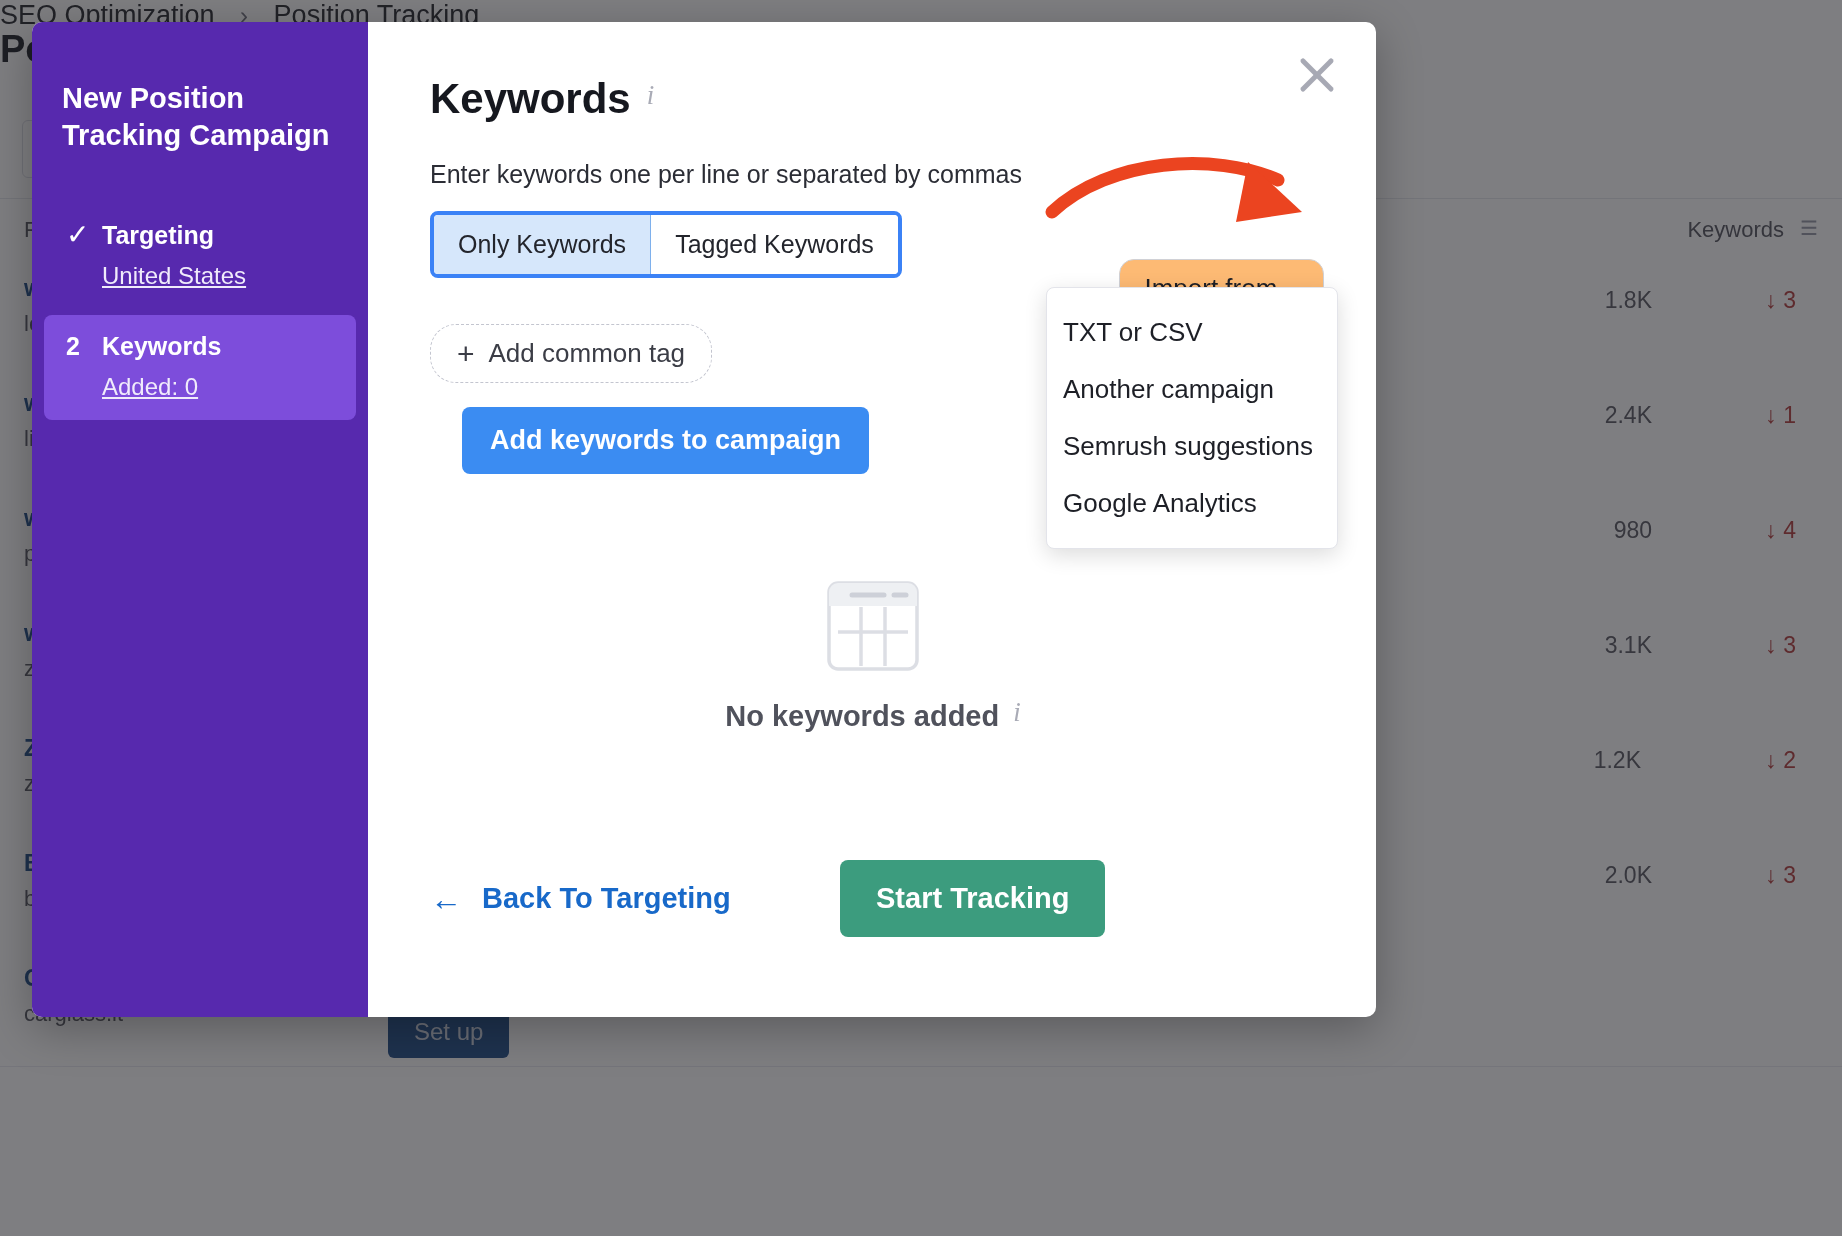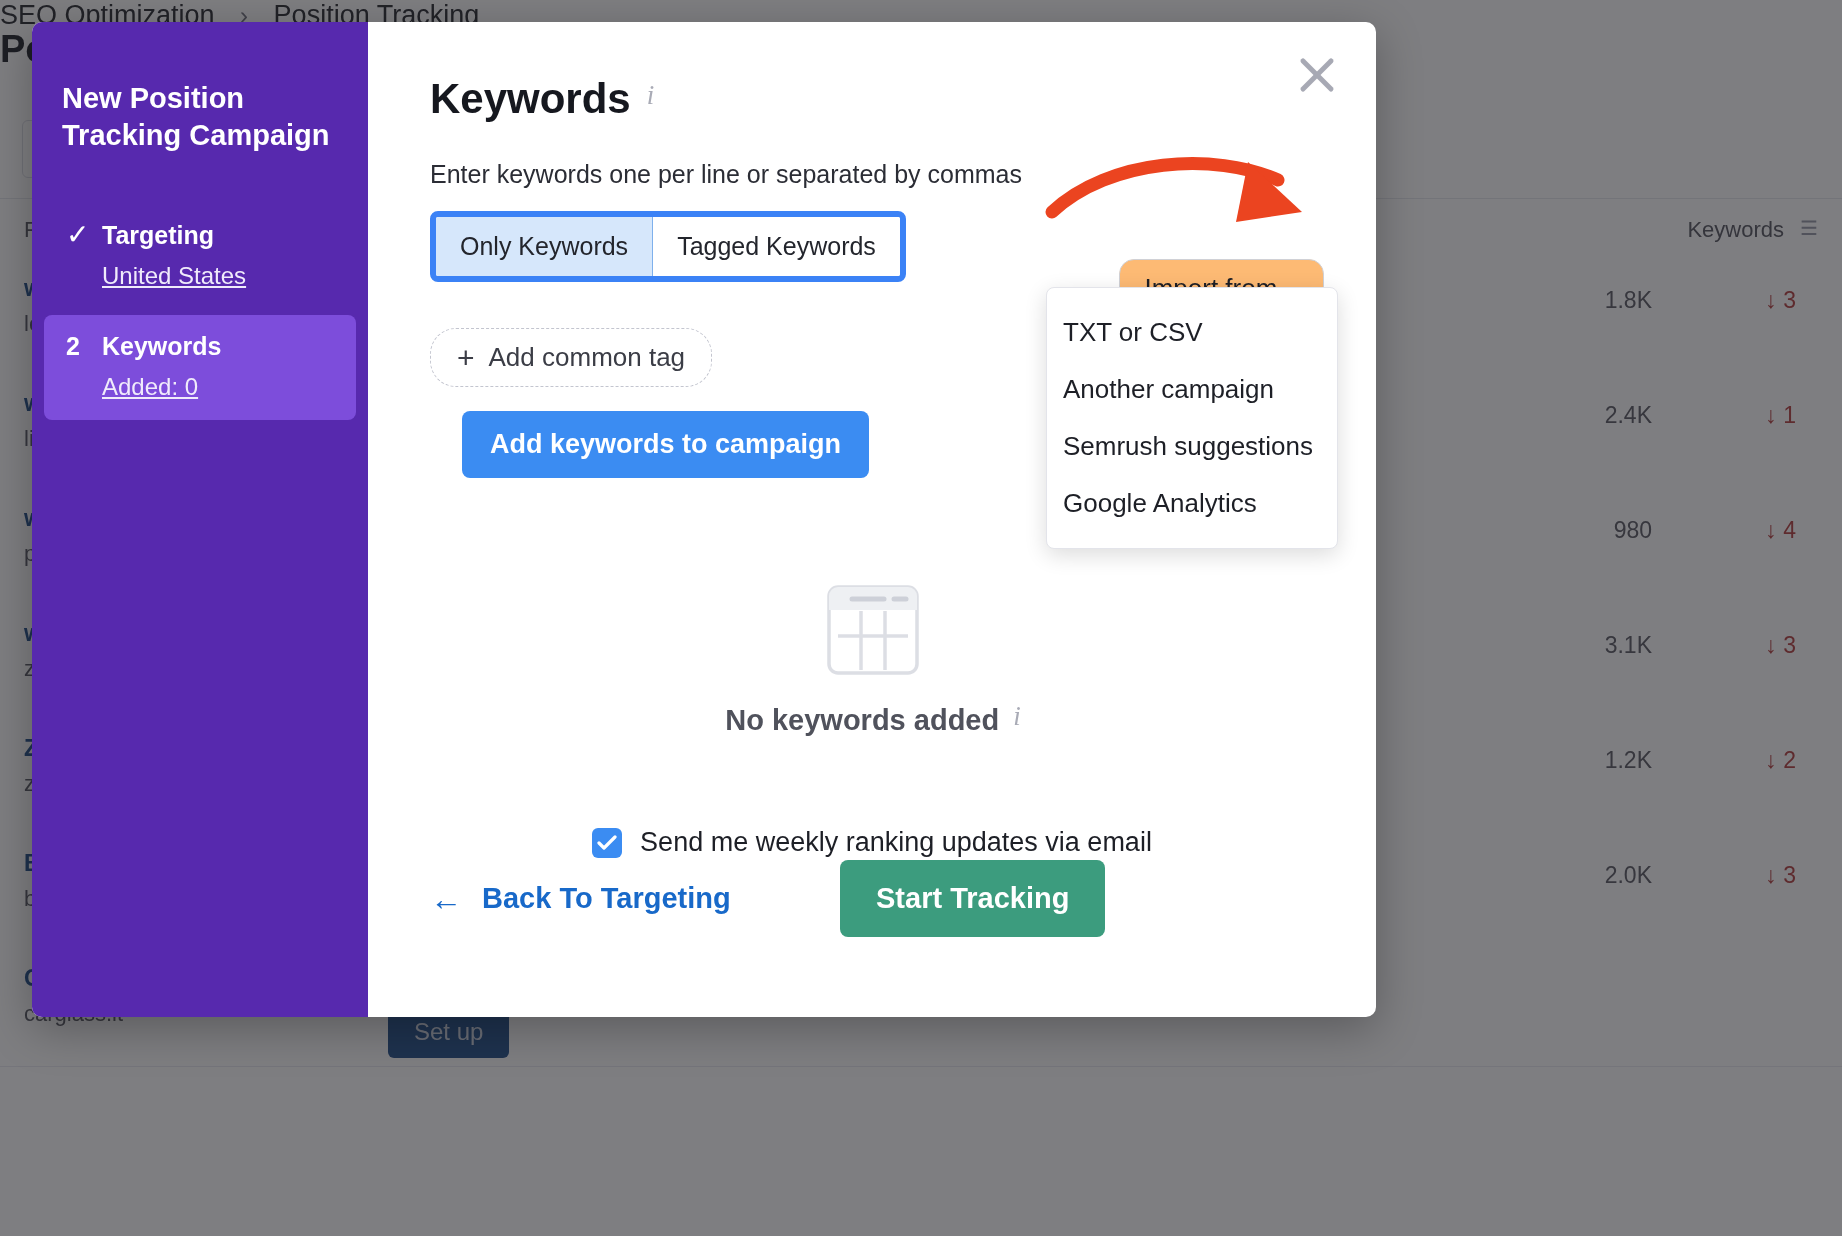--- a/index.html
+++ b/index.html
@@ -258,21 +258,21 @@
   }
 
   .toggle-row {
     display: flex;
     align-items: center;
     position: relative;
     margin-bottom: 24px;
   }
   .segmented {
     display: inline-flex;
-    border: 6px solid #3b82f6;
+    border: 4px solid #3b82f6;
     border-radius: 8px;
     overflow: hidden;
     background: #fff;
     justify-content: center;
   }
   .seg-btn {
     font-size: 25px;
     padding: 15px 24px;
     color: #23252c;
     background: #ffffff;
@@ -499,21 +499,21 @@
         </div>
         <div class="bg-row" style="top: 606px; height: 115px;">
           <div class="name">www.glasprofi.de</div>
           <div class="url">zentrum-glas.de</div>
           <div class="metric" style="right: 190px;">3.1K</div>
           <div class="delta">↓ 3</div>
         </div>
         <div class="bg-row" style="top: 721px; height: 115px;">
           <div class="name">Zentrum Auto</div>
           <div class="url">zautoglas.de</div>
-          <div class="metric" style="right: 190px; margin-left: 6px;">1.2K</div>
+          <div class="metric" style="right: 201px; margin-left: 6px;">1.2K</div>
           <div class="delta">↓ 2</div>
         </div>
         <div class="bg-row" style="top: 836px; height: 115px;">
           <div class="name">Bosch Service</div>
           <div class="url">bosch-service.de</div>
           <div class="metric" style="right: 190px;">2.0K</div>
           <div class="delta">↓ 3</div>
         </div>
         <div class="bg-row" style="top: 951px; height: 115px;">
           <div class="name">Carglass</div>
@@ -600,28 +600,20 @@
           <line x1="35" y1="27" x2="35" y2="86" stroke="#dcdee4" stroke-width="3.5"></line>
           <line x1="59" y1="27" x2="59" y2="86" stroke="#dcdee4" stroke-width="3.5"></line>
         </svg>
       </span>
       <div class="empty-label">
         <span>No keywords added</span>
         <span class="info-i">i</span>
       </div>
     </div>
 
-    <div id="email-opt-row">
-      <span id="email-checkbox">
-        <svg width="20" height="16" viewBox="0 0 20 16" aria-hidden="true">
-          <polyline points="2,8 7,13 18,2" fill="none" stroke="#ffffff" stroke-width="3.2" stroke-linecap="round" stroke-linejoin="round"></polyline>
-        </svg>
-      </span>
-      <span class="email-label">Send me weekly ranking updates via email</span>
-    </div>
 
     <div id="modal-footer">
       <span id="back-link">
         <span class="arrow-left">←</span>
         <span>Back To Targeting</span>
       </span>
       <button id="start-tracking-button">Start Tracking</button>
     </div>
   </div>
 </div>

